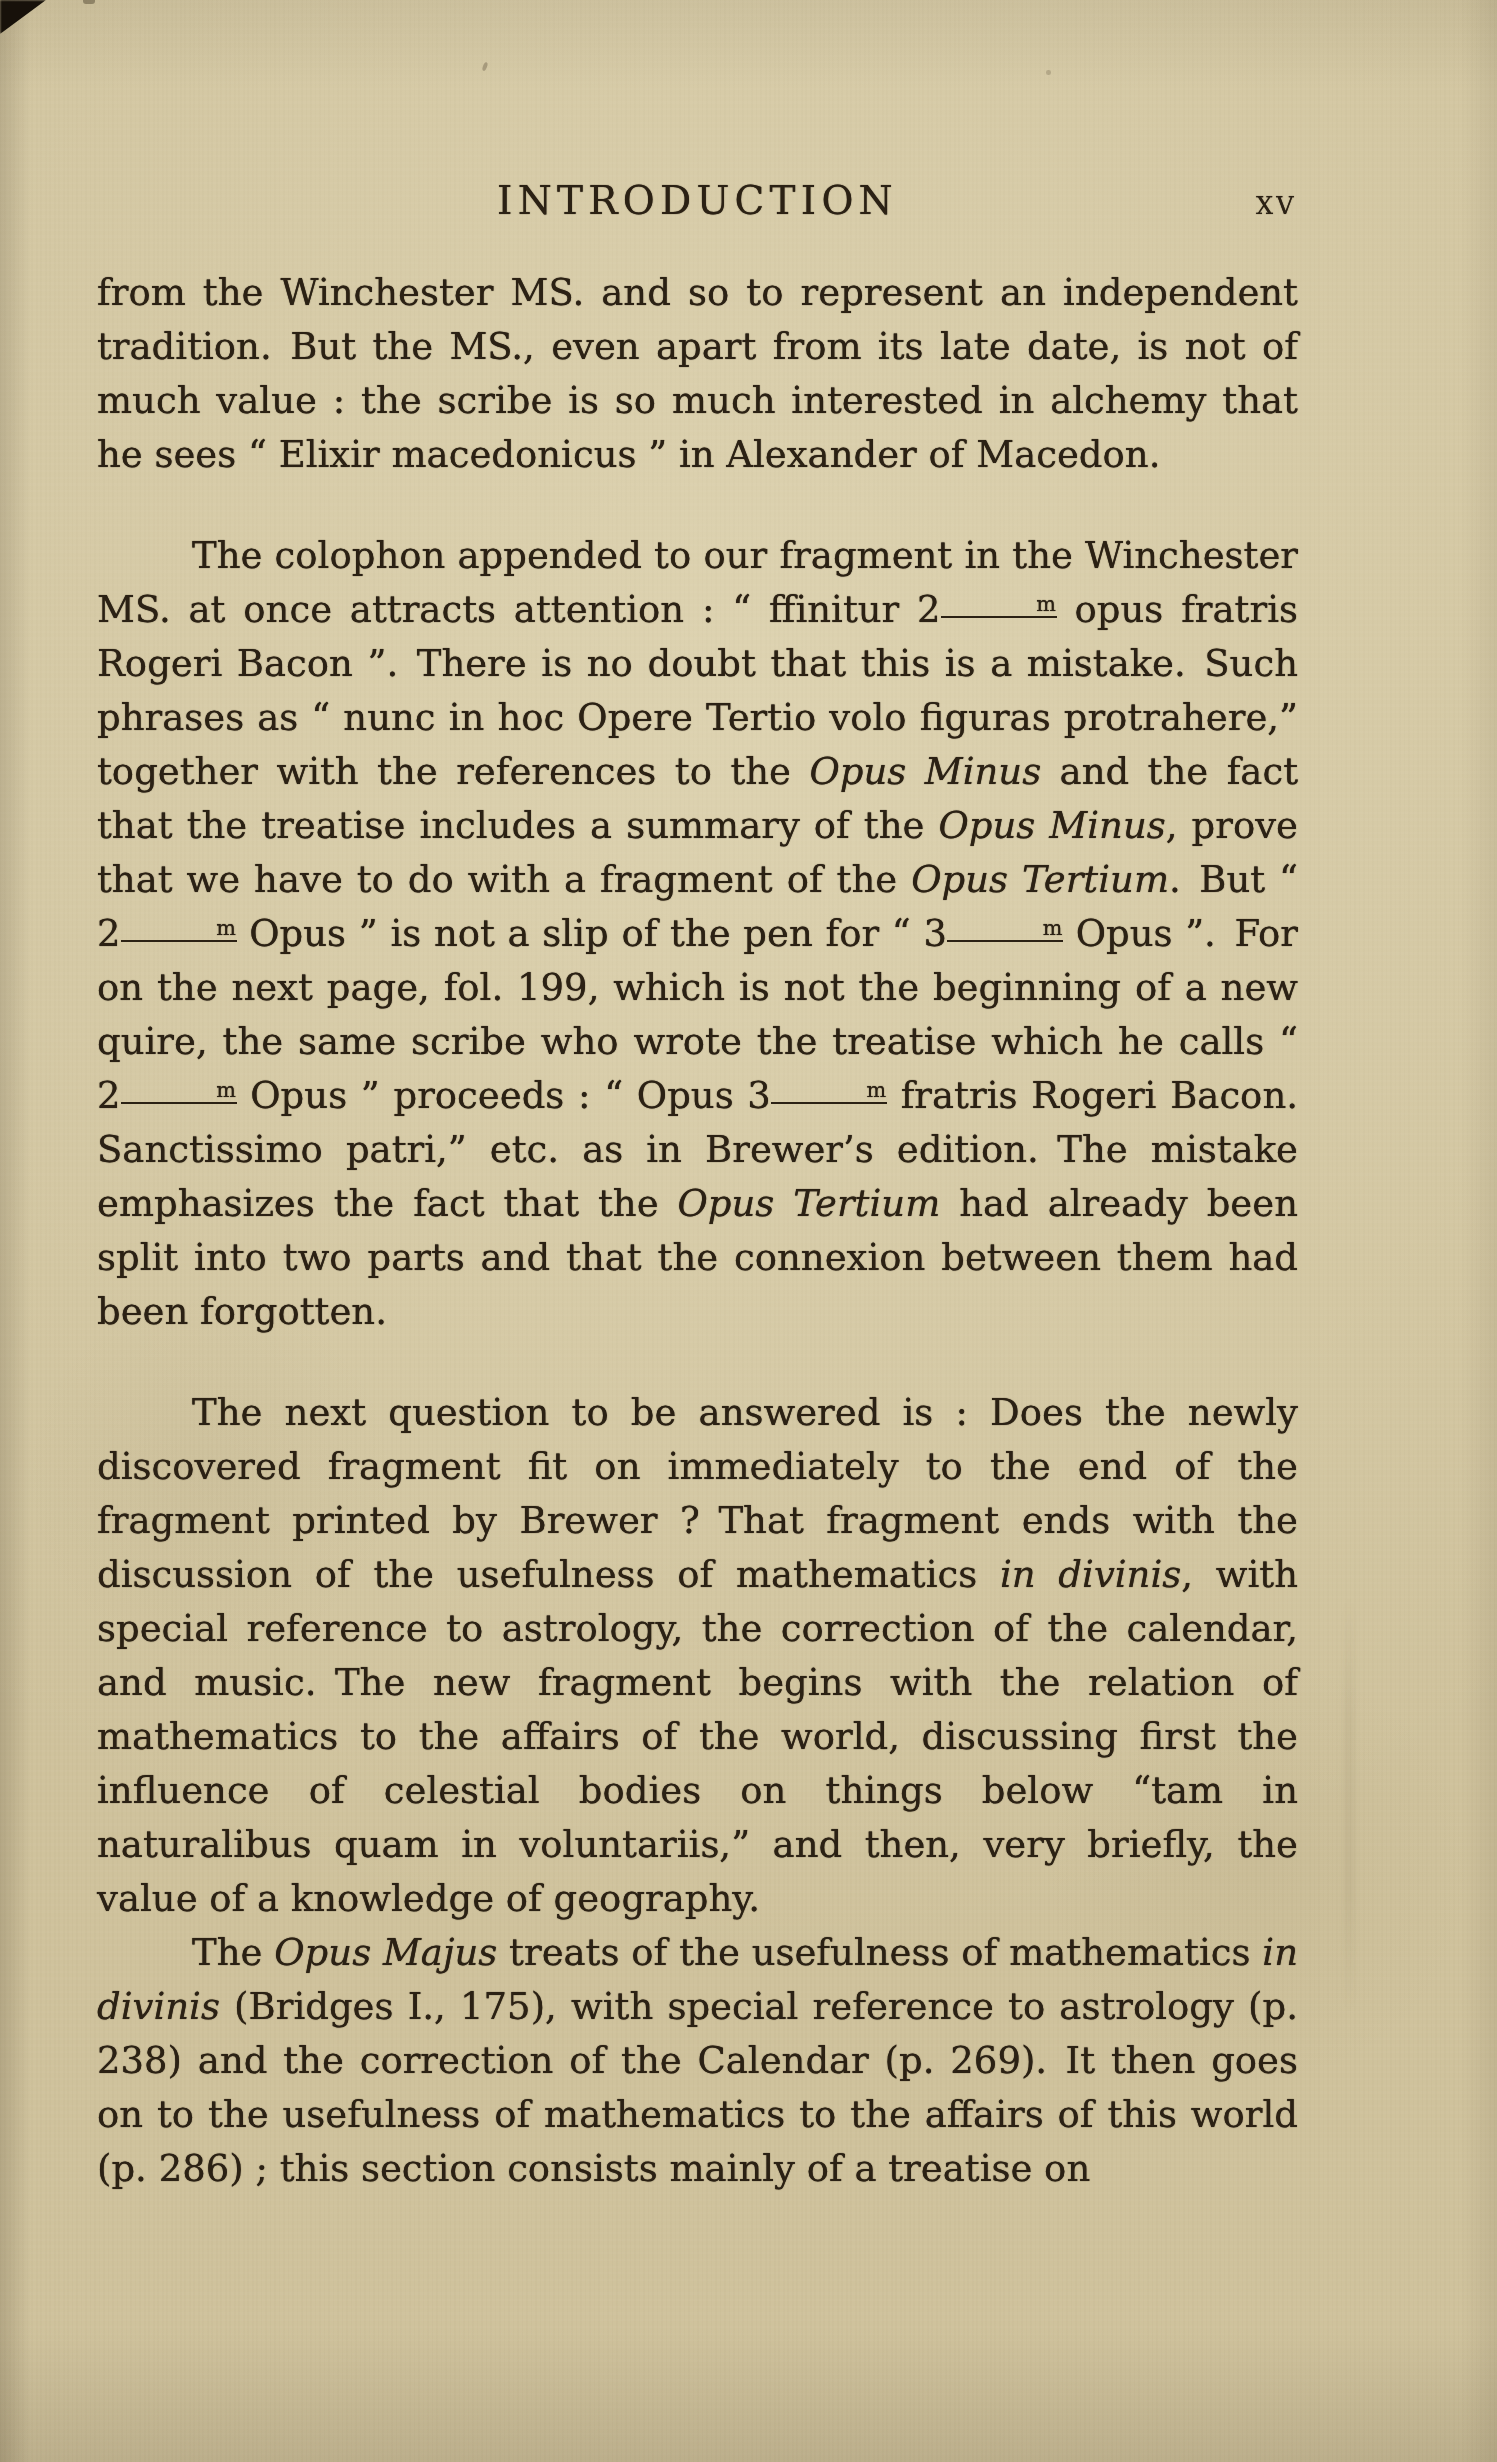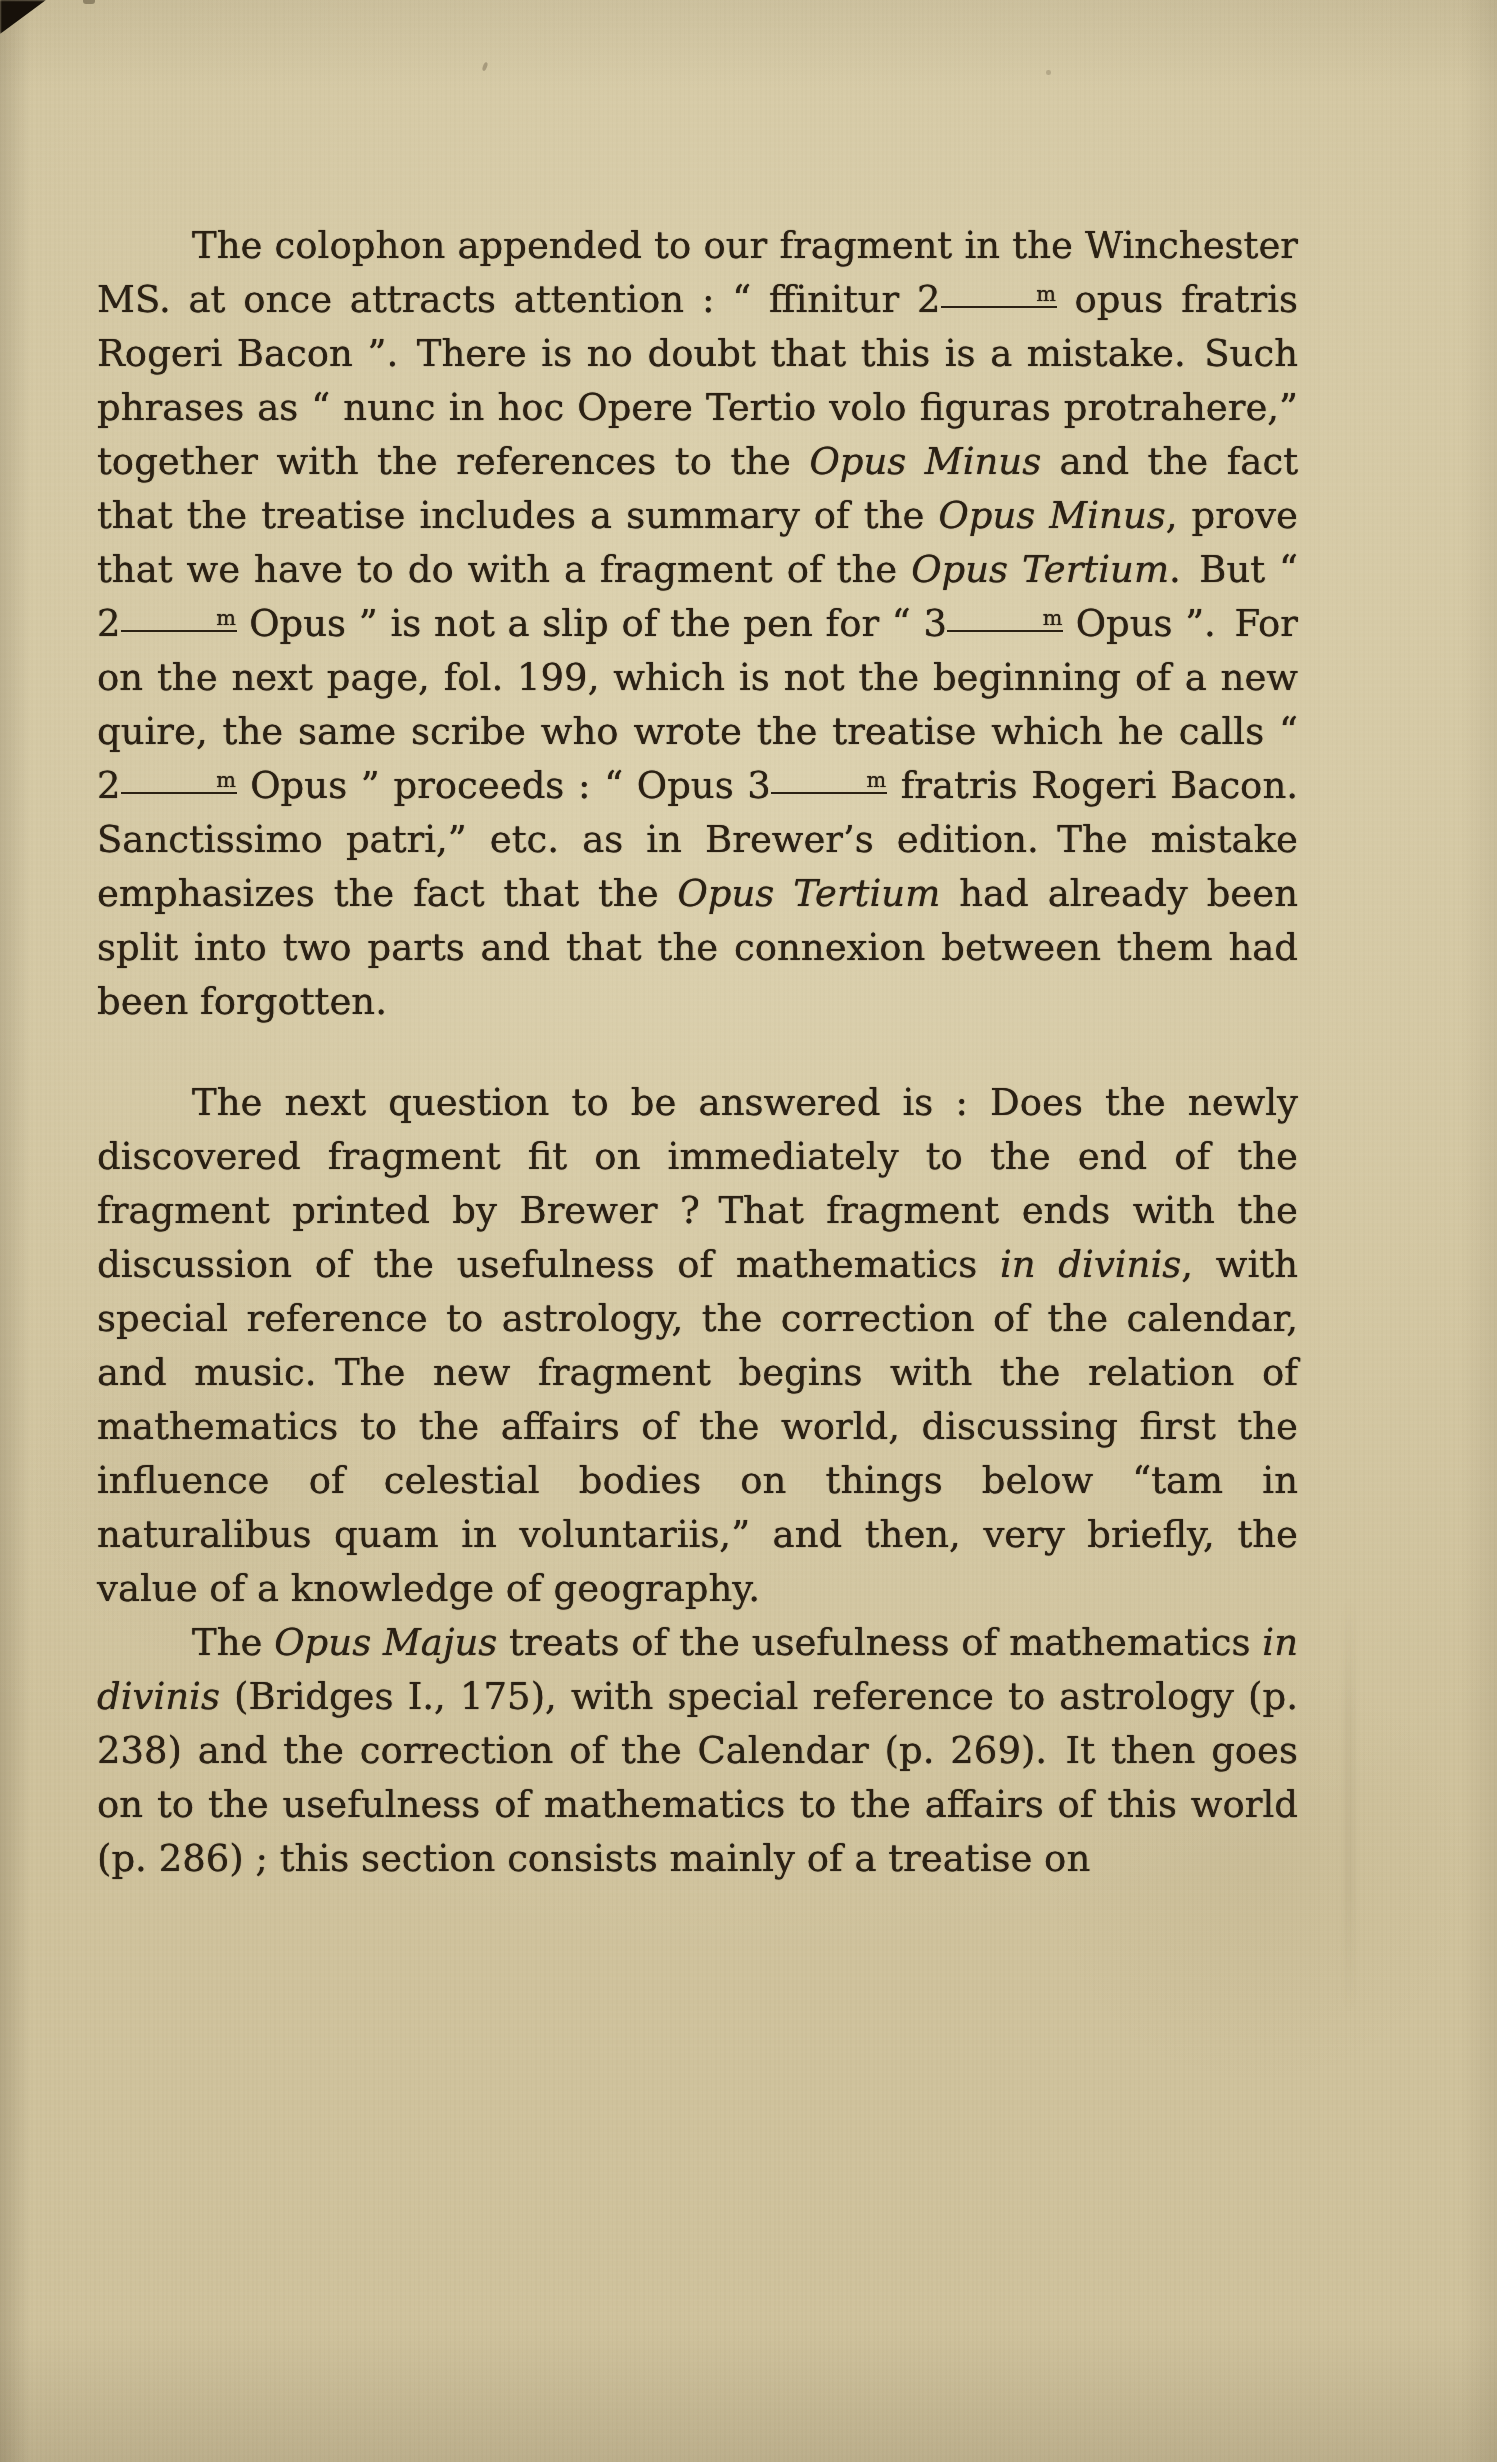--- a/index.html
+++ b/index.html
@@ -112,20 +112,25 @@
 <body>
 
 <div class="page" style="background-color: rgb(207, 194, 156); color: rgb(43, 33, 20);">
   <div class="corner-artifact"></div>
   <div class="speck speck-1"></div>
   <div class="speck speck-2"></div>
   <div class="speck speck-3"></div>
   <div class="crease"></div>
 
   <div class="text-block">
+    <header class="header">
+      <div class="title">INTRODUCTION</div>
+      <div class="page-number">xv</div>
+    </header>
     <main class="page-body">
+        <p class="para">from the Winchester MS. and so to represent an independent tradition. But the MS., even apart from its late date, is not of much value : the scribe is so much interested in alchemy that he sees “ Elixir macedonicus ” in Alexander of Macedon.</p>
         <p class="para indent section-gap">The colophon appended to our fragment in the Winchester MS. at once attracts attention : “ ffinitur 2<span class="run-sup">m</span> opus fratris Rogeri Bacon ”. There is no doubt that this is a mistake. Such phrases as “ nunc in hoc Opere Tertio volo figuras protrahere,” together with the references to the <span class="run-italic">Opus Minus</span> and the fact that the treatise includes a summary of the <span class="run-italic">Opus Minus</span>, prove that we have to do with a fragment of the <span class="run-italic">Opus Tertium</span>. But “ 2<span class="run-sup">m</span> Opus ” is not a slip of the pen for “ 3<span class="run-sup">m</span> Opus ”. For on the next page, fol. 199, which is not the beginning of a new quire, the same scribe who wrote the treatise which he calls “ 2<span class="run-sup">m</span> Opus ” proceeds : “ Opus 3<span class="run-sup">m</span> fratris Rogeri Bacon. Sanctissimo patri,” etc. as in Brewer’s edition. The mistake emphasizes the fact that the <span class="run-italic">Opus Tertium</span> had already been split into two parts and that the connexion between them had been forgotten.</p>
         <p class="para indent section-gap">The next question to be answered is : Does the newly discovered fragment fit on immediately to the end of the fragment printed by Brewer ? That fragment ends with the discussion of the usefulness of mathematics <span class="run-italic">in divinis</span>, with special reference to astrology, the correction of the calendar, and music. The new fragment begins with the relation of mathematics to the affairs of the world, discussing first the influence of celestial bodies on things below “tam in naturalibus quam in voluntariis,” and then, very briefly, the value of a knowledge of geography.</p>
         <p class="para indent">The <span class="run-italic">Opus Majus</span> treats of the usefulness of mathematics <span class="run-italic">in divinis</span> (Bridges I., 175), with special reference to astrology (p. 238) and the correction of the Calendar (p. 269). It then goes on to the usefulness of mathematics to the affairs of this world (p. 286) ; this section consists mainly of a treatise on</p>
       </main>
   </div>
 </div>
 
 
 </body></html>

